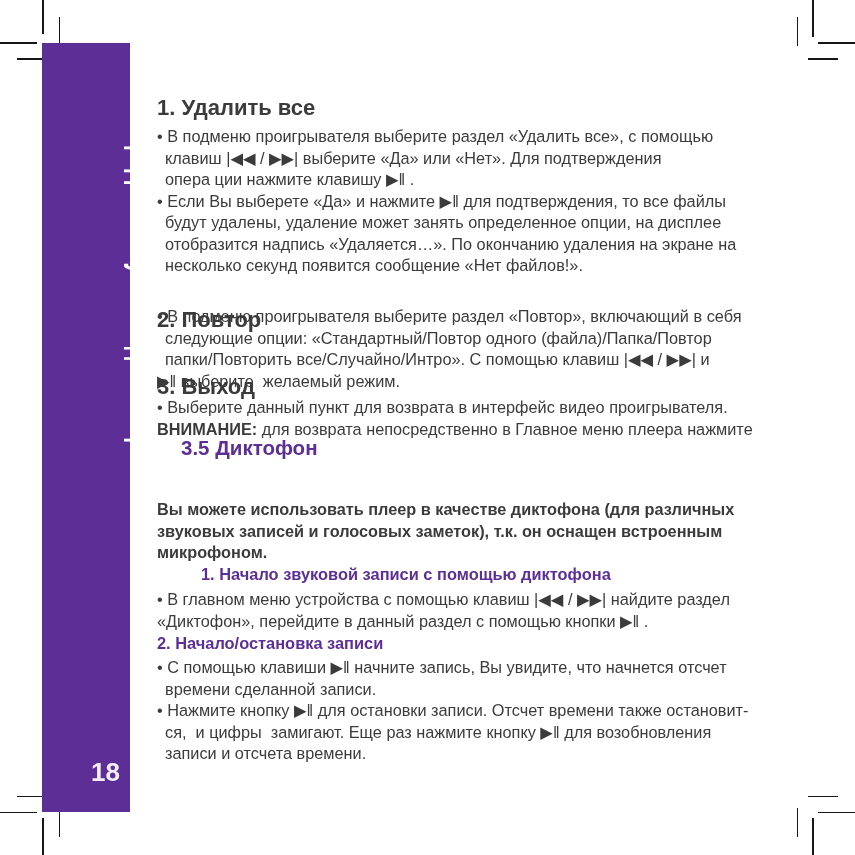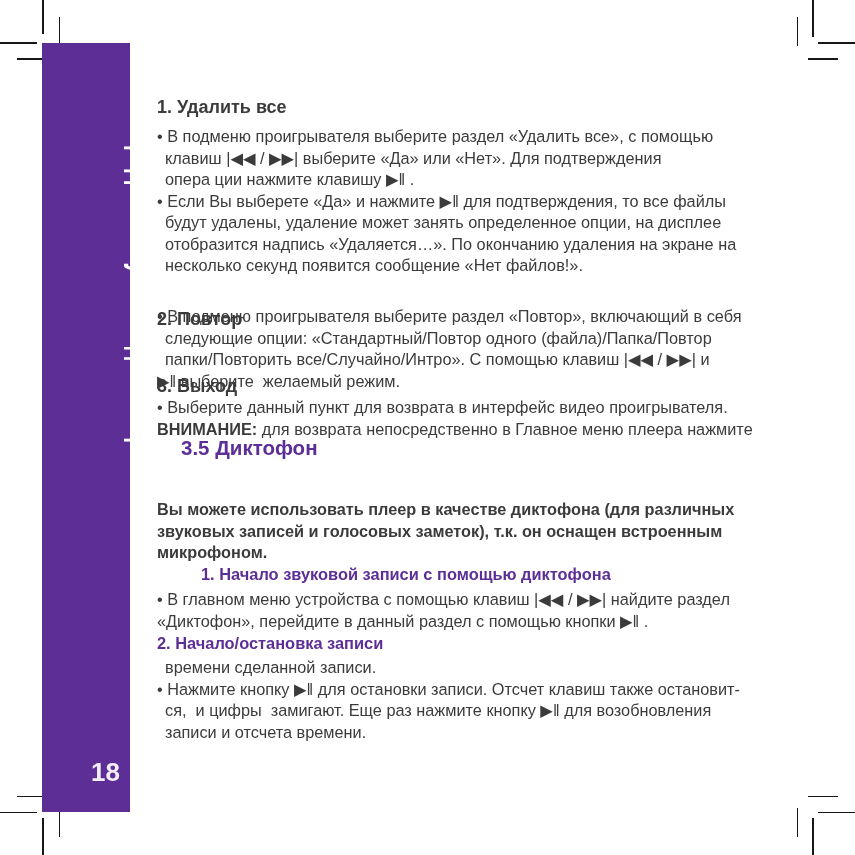--- a/index.html
+++ b/index.html
@@ -26,21 +26,21 @@
   .page-number{
     position:absolute;right:10px;bottom:24px;
     font-size:26px;font-weight:bold;color:#f4eef9;
   }
   
   .main{position:absolute;left:157px;top:0;width:620px;}
   .blk{position:absolute;left:0;width:620px;}
   .line{height:21.5px;line-height:21.5px;font-size:16.3px;white-space:pre;color:var(--ink);}
   .ind{padding-left:8px;}
   .b{font-weight:bold;}
-  .h2{height:21.5px;line-height:21.5px;font-size:18px;font-weight:bold;color:var(--ink);white-space:pre;}
+  .h2{height:21.5px;line-height:21.5px;font-size:22px;font-weight:bold;color:var(--ink);white-space:pre;}
   .h1{height:26px;line-height:26px;font-size:20.5px;font-weight:bold;color:var(--purple);white-space:pre;}
   .sub{height:21.5px;line-height:21.5px;font-size:16.4px;font-weight:bold;color:var(--purple);white-space:pre;}
   .bold-line{font-weight:bold;}
 </style>
 </head>
 <body>
 
 <div class="page">
 
   <div class="cm cm-v" style="left:42px;top:0;height:34px;"></div>
@@ -115,20 +115,21 @@
     </div>
     <div class="blk" style="top:589px;">
       <div class="line">• В главном меню устройства с помощью клавиш |◀◀ / ▶▶| найдите раздел</div>
       <div class="line">«Диктофон», перейдите в данный раздел с помощью кнопки ▶‖ .</div>
     </div>
 
     <div class="blk" style="top:633px;">
       <div class="sub">2. Начало/остановка записи</div>
     </div>
     <div class="blk" style="top:657px;">
+      <div class="line">• С помощью клавиши ▶‖ начните запись, Вы увидите, что начнется отсчет</div>
       <div class="line ind">времени сделанной записи.</div>
-      <div class="line">• Нажмите кнопку ▶‖ для остановки записи. Отсчет клавиш также остановит-</div>
+      <div class="line">• Нажмите кнопку ▶‖ для остановки записи. Отсчет времени также остановит-</div>
       <div class="line ind">ся,  и цифры  замигают. Еще раз нажмите кнопку ▶‖ для возобновления</div>
       <div class="line ind">записи и отсчета времени.</div>
     </div>
 
   </main>
 </div>
 
 </body></html>

